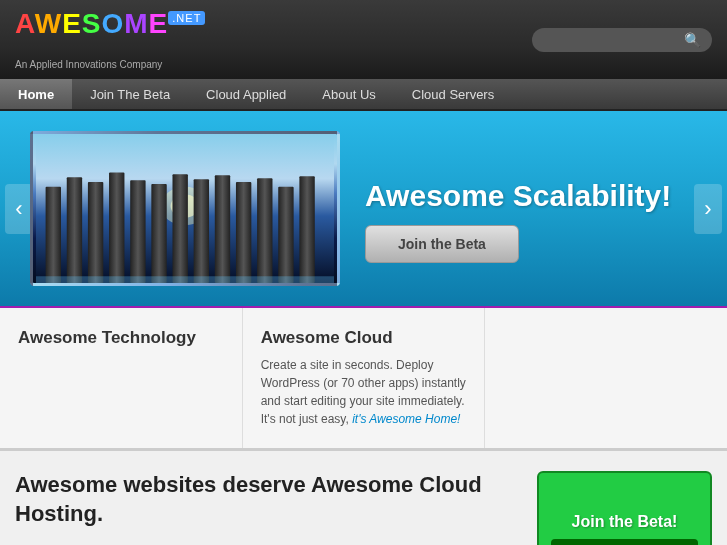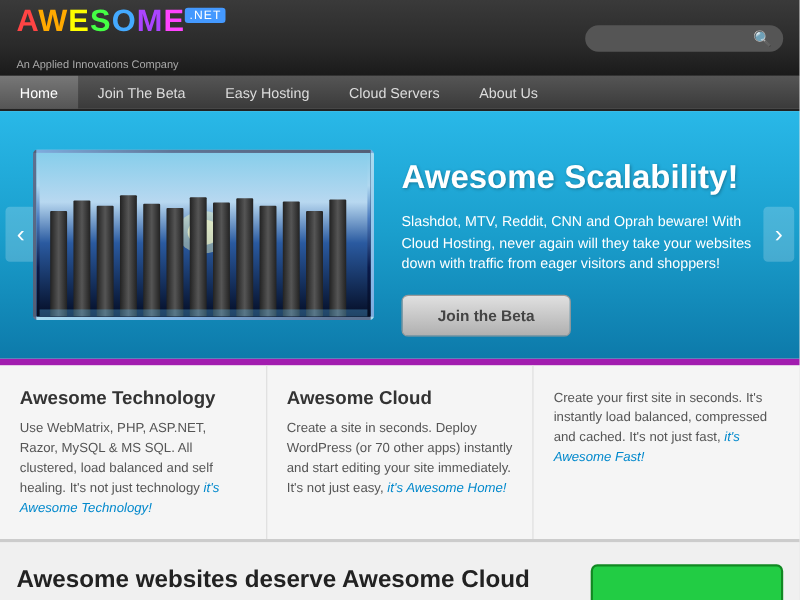--- a/index.html
+++ b/index.html
@@ -5,21 +5,21 @@
     * { margin: 0; padding: 0; box-sizing: border-box; }
     body { font-family: Arial, sans-serif; background: #e8e8e8; width: 727px; overflow-x: hidden; }
 
     
     #header {
       background: linear-gradient(180deg, #3a3a3a 0%, #2a2a2a 60%, #1a1a1a 100%);
       padding: 10px 15px;
       display: flex;
       align-items: center;
       justify-content: space-between;
-      height: 69px;
+      height: 79px;
     }
     #logo-area {
       display: flex;
       flex-direction: column;
     }
     #logo-text {
       font-size: 28px;
       font-weight: bold;
       color: #00aaff;
       letter-spacing: 1px;
@@ -74,21 +74,21 @@
       display: flex;
       align-items: center;
       font-size: 13px;
       color: #ddd;
       cursor: pointer;
       text-decoration: none;
     }
     .nav-item.active {
       background: linear-gradient(180deg, #777 0%, #555 100%);
       color: #fff;
-      font-weight: normal;
+      font-weight: bold;
     }
 
     
     #hero {
       background: linear-gradient(180deg, #29b8e8 0%, #1a9ecc 50%, #0d7aaa 100%);
       padding: 20px 30px;
       display: flex;
       align-items: center;
       min-height: 175px;
       position: relative;
@@ -156,21 +156,21 @@
       border: 1px solid #999;
       border-radius: 6px;
       cursor: pointer;
       text-decoration: none;
     }
 
     
     #features {
       display: flex;
       background: #f5f5f5;
-      border-top: 6px solid #a21caf;
+      border-top: 2px solid #a21caf;
       border-bottom: 3px solid #ccc;
     }
     .feature {
       flex: 1;
       padding: 20px 18px;
       border-right: 1px solid #ddd;
     }
     .feature:last-child { border-right: none; }
     .feature-title {
       font-size: 17px;
@@ -256,23 +256,23 @@
   </div>
   <div id="search-box-wrap">
     <input id="search-input" type="text" placeholder="" style="">
     <span id="search-icon">🔍</span>
   </div>
 </div>
 
 <nav id="nav">
   <a class="nav-item active">Home</a>
   <a class="nav-item">Join The Beta</a>
-  <a class="nav-item">Easy Hosting</a>
+  <a class="nav-item">Cloud Applied</a>
+  <a class="nav-item">About Us</a>
   <a class="nav-item">Cloud Servers</a>
-  <a class="nav-item">About Us</a>
 </nav>
 
 <div id="hero">
   <button id="hero-prev">‹</button>
   <div id="hero-image">
     <div id="hero-image-inner">
       
       <svg width="100%" height="100%" viewBox="0 0 310 155" xmlns="http://www.w3.org/2000/svg">
         <defs>
           <linearGradient id="skyGrad" x1="0" y1="0" x2="0" y2="1">
@@ -305,43 +305,36 @@
         <rect x="230" y="46" width="16" height="109" fill="url(#rackGrad)" rx="1"></rect>
         <rect x="252" y="55" width="16" height="100" fill="url(#rackGrad)" rx="1"></rect>
         <rect x="274" y="44" width="16" height="111" fill="url(#rackGrad)" rx="1"></rect>
 
         <rect x="0" y="148" width="310" height="7" fill="rgba(100,200,255,0.3)"></rect>
       </svg>
     </div>
   </div>
   <div id="hero-content">
     <div id="hero-title">Awesome Scalability!</div>
-    <div id="hero-desc">Slashdot, MTV, Reddit, CNN and Oprah beware! With Cloud Hosting, never again will they take your websites down with traffic from eager visitors and shoppers!</div>
     <a id="join-beta-btn">Join the Beta</a>
   </div>
   <button id="hero-next">›</button>
 </div>
 
 <div id="features">
   <div class="feature">
     <div class="feature-title">Awesome Technology</div>
-    <div class="feature-text">
-      <span>Use WebMatrix, PHP, ASP.NET, Razor, MySQL &amp; MS SQL. All clustered, load balanced and self healing. It's not just technology </span><a class="feature-link">it's Awesome Technology!</a>
-    </div>
   </div>
   <div class="feature">
     <div class="feature-title">Awesome Cloud</div>
     <div class="feature-text">
       <span>Create a site in seconds. Deploy WordPress (or 70 other apps) instantly and start editing your site immediately. It's not just easy, </span><a class="feature-link">it's Awesome Home!</a>
     </div>
   </div>
   <div class="feature">
-    <div class="feature-text">
-      <span>Create your first site in seconds. It's instantly load balanced, compressed and cached. It's not just fast, </span><a class="feature-link">it's Awesome Fast!</a>
-    </div>
   </div>
 </div>
 
 <div id="bottom">
   <div id="bottom-text">
     <div id="bottom-title">Awesome websites deserve Awesome Cloud Hosting.</div>
 
   </div>
   <div id="bottom-cta">
     <div id="cta-box">

